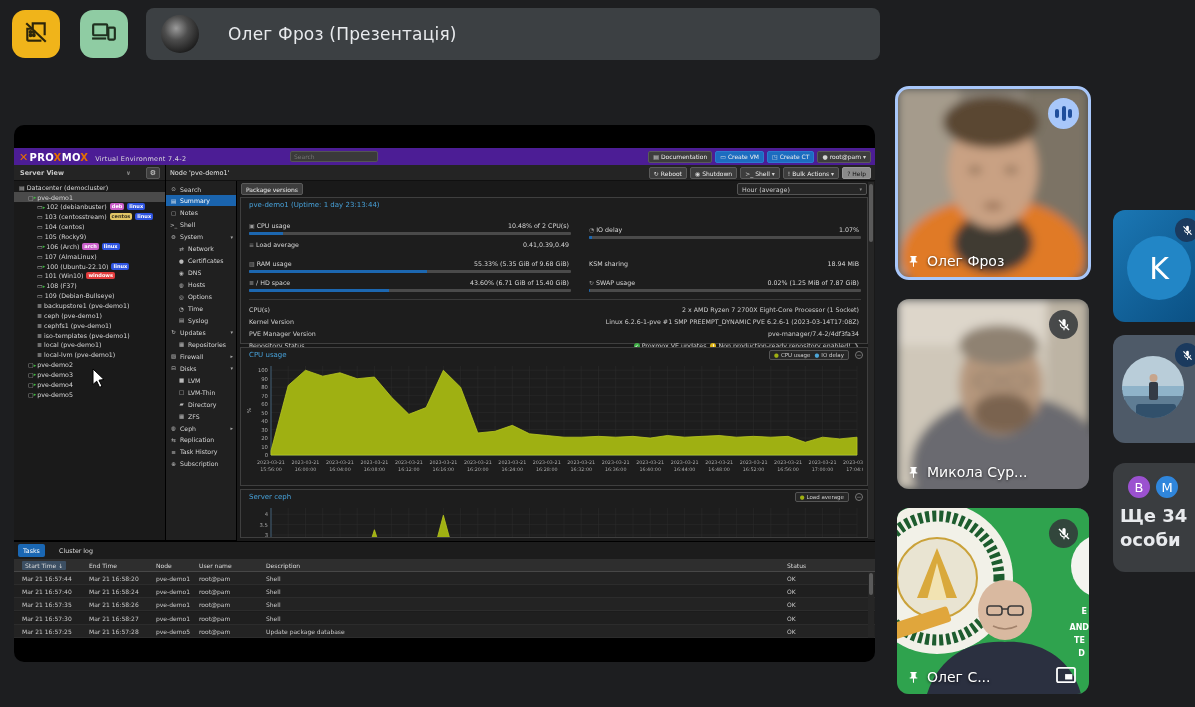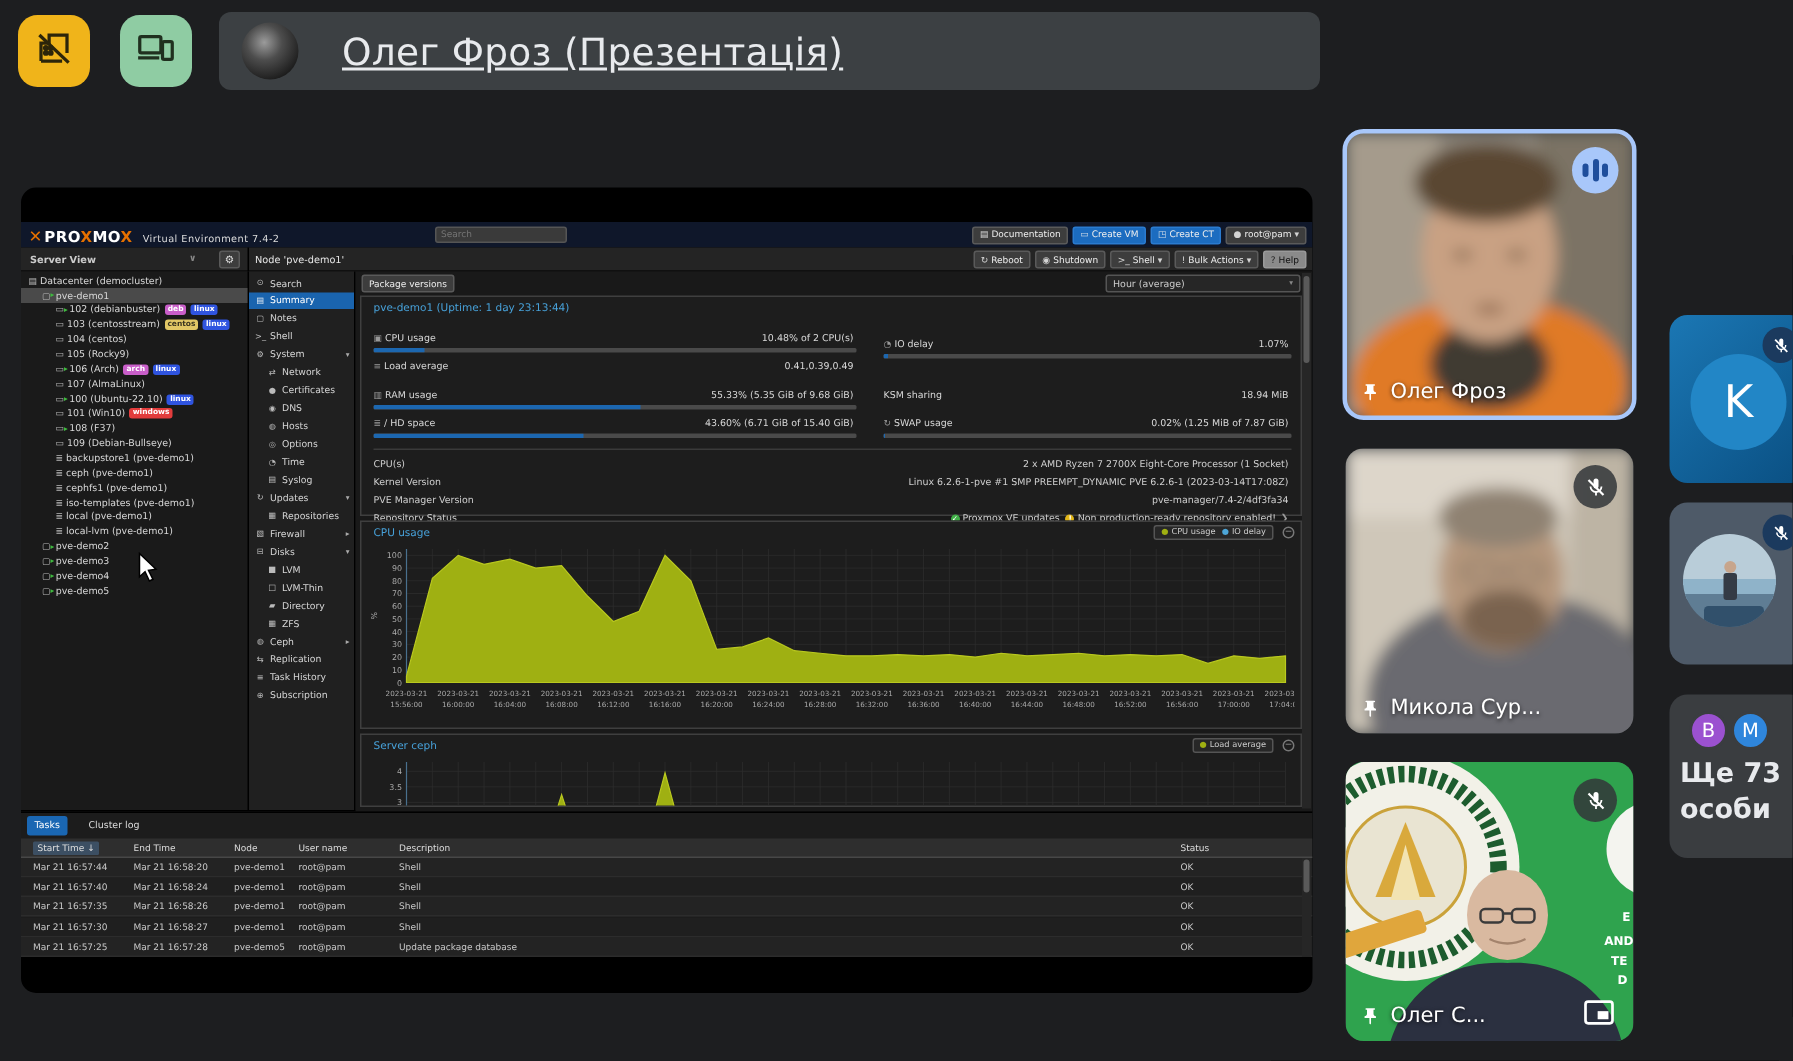--- a/index.html
+++ b/index.html
@@ -7,27 +7,27 @@
     font-family:"DejaVu Sans","Liberation Sans",sans-serif; }
   .stage { position:relative; width:1195px; height:707px; }
 
   
   .gm-btn { position:absolute; top:10px; width:48px; height:48px; border-radius:13px;
     display:flex; align-items:center; justify-content:center; }
   .gm-pill { position:absolute; left:146px; top:8px; width:734px; height:52px;
     background:#3c4043; border-radius:8px; display:flex; align-items:center; }
   .gm-avatar { width:38px; height:38px; border-radius:50%; margin-left:15px;
     background:radial-gradient(circle at 40% 35%, #9b9b9b 0%, #4d4d4d 35%, #181818 80%); }
-  .gm-title { color:#e8eaed; font-size:25px; font-weight:500; margin-left:29px; letter-spacing:.2px;text-decoration:underline; }
+  .gm-title { color:#e8eaed; font-size:17px; font-weight:500; margin-left:29px; letter-spacing:.2px; }
 
   
   .screen { position:absolute; left:14px; top:125px; width:861px; height:537px;
     background:#000; border-radius:10px; overflow:hidden; font-size:7px; color:#d5d5d5; }
 
-  .pve-header { position:absolute; left:0; top:23px; width:861px; height:17px; background:#0f172a; }
+  .pve-header { position:absolute; left:0; top:23px; width:861px; height:17px; background:#4c1d95; }
   .logo { position:absolute; left:5px; top:3px; font-weight:bold; font-size:10px; color:#fff; letter-spacing:.3px; }
   .logo .lx { color:#e57000; }
   .logo-mark { color:#e57000; font-weight:bold; font-size:11px; margin-right:1px; }
   .logo-sub { font-size:6.5px; font-weight:normal; color:#ddd; margin-left:3px; }
   .pve-search { position:absolute; left:276px; top:3px; width:88px; height:11px; background:#3a3a3a;
     border:1px solid #555; border-radius:2px; color:#999; font-size:6px; padding:0 3px;
     font-family:"DejaVu Sans","Liberation Sans",sans-serif; }
   .hdr-right { position:absolute; right:4px; top:2.5px; display:flex; gap:3px; height:12px; }
   .pbtn { display:flex; align-items:center; gap:2px; padding:0 4px; font-size:6px; color:#eee;
     background:#3d3d3d; border:1px solid #5a5a5a; border-radius:2px; white-space:nowrap; }
@@ -863,20 +863,20 @@
         <line x1="4.5" y1="4.5" x2="19.5" y2="19.5" stroke-width="2.2"></line>
       </svg>
     </div>
   </div>
 
   <div class="side-tile" style="top:463px;height:109px;background:#3a3d40;">
     <div id="ov-avatars">
         <div class="ov-av" style="left: 13px; background: rgb(155, 81, 208);">B</div>
         <div class="ov-av" style="left: 41px; background: rgb(47, 134, 220);">M</div>
       </div>
-    <div class="ov-text" style="top:42px;">Ще 73</div>
+    <div class="ov-text" style="top:42px;">Ще 34</div>
     <div class="ov-text" style="top:66px;">особи</div>
   </div>
 
   <svg class="cursor" width="15" height="20" viewBox="0 0 15 20">
     <path d="M1 1 L12 11.5 L7 12.2 L10 18.2 L7.6 19.3 L4.7 13.2 L1 16.5 Z" fill="#fff" stroke="#000" stroke-width="1"></path>
   </svg>
 </div>
 
 </body></html>

